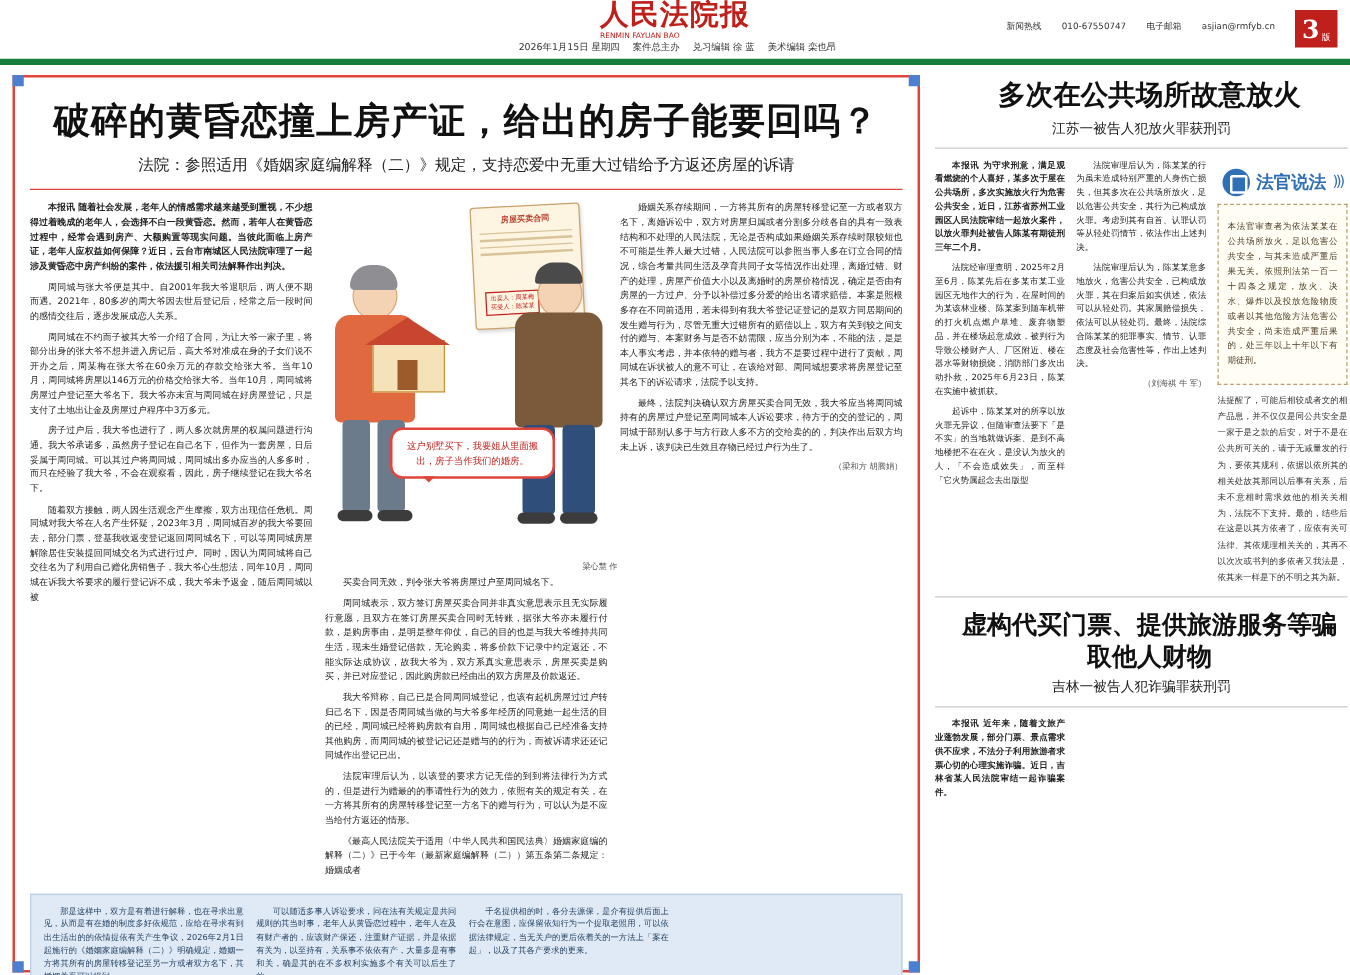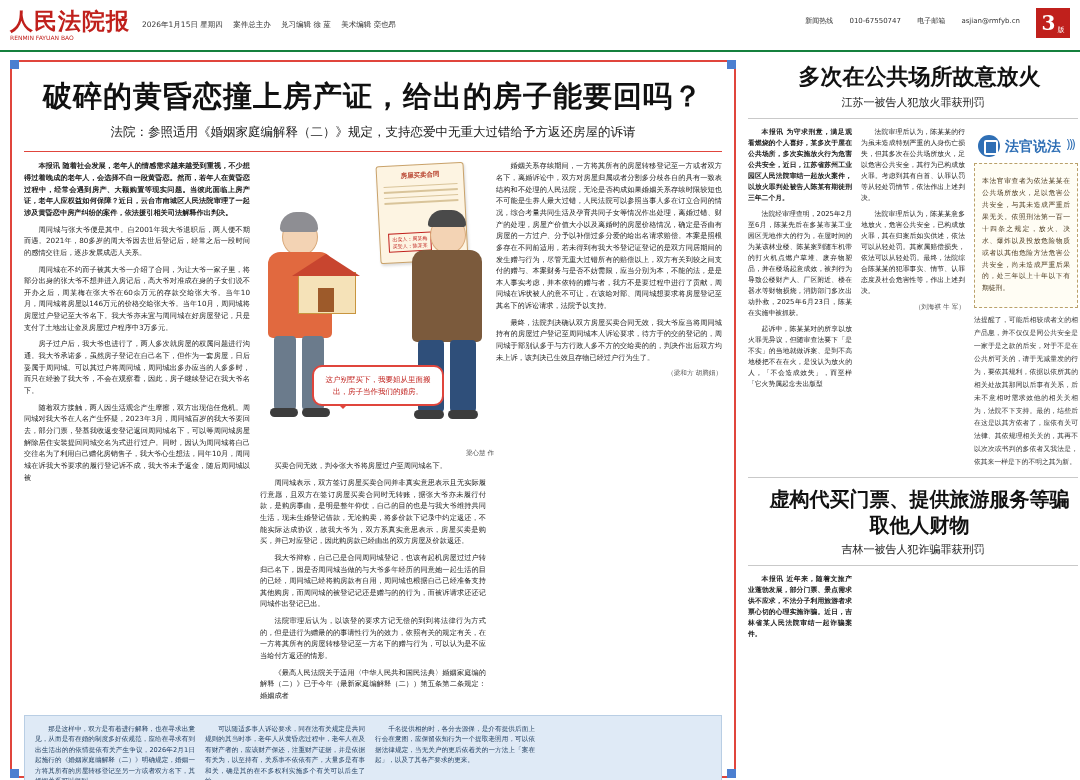--- a/index.html
+++ b/index.html
@@ -8,22 +8,22 @@
     background:#ffffff;
     font-family:"DejaVu Sans","Liberation Sans",sans-serif;
     color:#1a1a1a;
     overflow:hidden;
     position:relative;
   }
   .page{position:relative;width:1080px;height:780px;box-sizing:border-box;}
 
   
   .masthead{
-    position:relative;height:52px;border-bottom:2px solid #15803d;
-    display:flex;align-items:center;padding:0 10px;box-sizing:border-box;
+    position:relative;height:52px;border-bottom:5px solid #15803d;
+    display:flex;align-items:center;padding:0 10px;box-sizing:border-box;flex-direction:column;
   }
   .logo{
     font-family:"DejaVu Serif","Liberation Serif",serif;
     font-weight:bold;color:#c0201c;font-size:23px;letter-spacing:1px;
     line-height:1;white-space:nowrap;
   }
   .logo-sub{font-size:6px;color:#c0201c;letter-spacing:0;margin-top:2px;}
   .mast-meta{font-size:7.5px;color:#333;margin-left:12px;white-space:nowrap;line-height:1.6;}
   .mast-meta span{margin-right:8px;}
   .banner{
@@ -78,21 +78,21 @@
     border:1.5px solid #c9a26a;border-radius:3px;transform:rotate(-3deg);
     box-shadow:1px 2px 3px rgba(0,0,0,.15);
   }
   .doc-card .dtitle{font-size:6.5px;text-align:center;color:#b8432f;margin-top:5px;font-weight:bold;}
   .doc-card .dline{height:1.5px;background:#d9c49a;margin:4px 6px;}
   .doc-card .dstamp{
     position:absolute;left:8px;bottom:10px;font-size:5px;color:#c0201c;
     border:1px solid #c0201c;padding:2px 3px;line-height:1.3;
   }
   .bubble{
-    position:absolute;left:52px;top:205px;width:112px;background:#fff;
+    position:absolute;left:52px;top:182px;width:112px;background:#fff;
     border:2px solid #e0453c;border-radius:10px;padding:7px 8px;
     font-size:7.5px;color:#c0201c;line-height:1.5;text-align:center;
   }
   .bubble:after{
     content:"";position:absolute;left:24px;bottom:-10px;width:0;height:0;
     border:5px solid transparent;border-top-color:#e0453c;
   }
   .fig-credit{position:absolute;right:2px;bottom:2px;font-size:6.5px;color:#555;}
 
   

